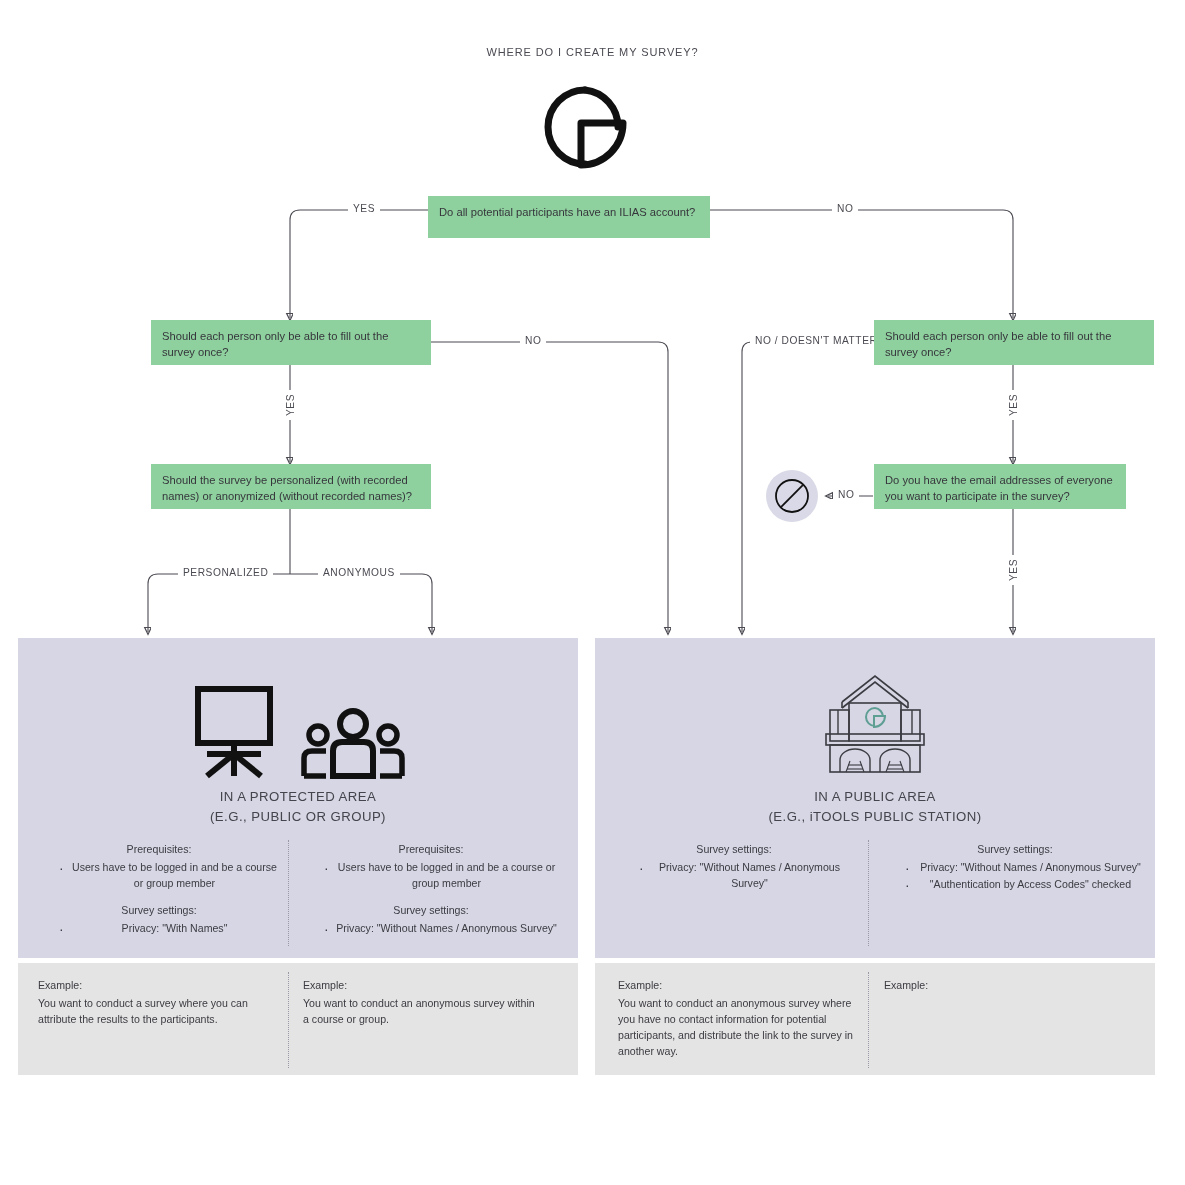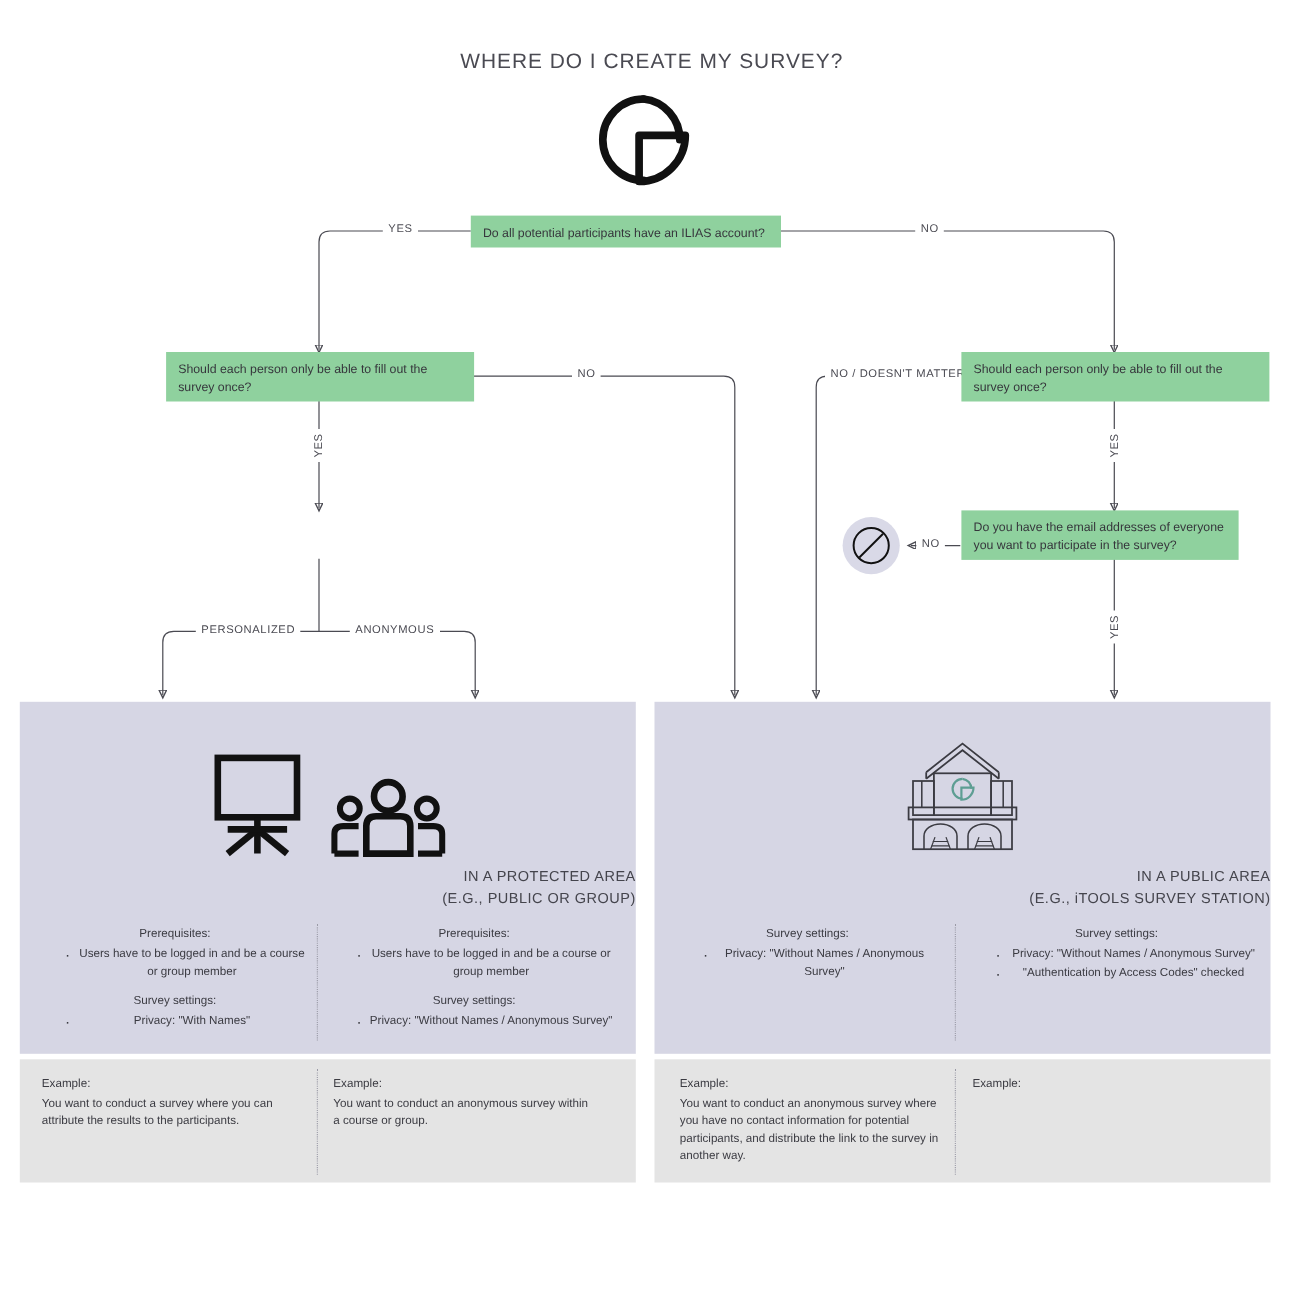--- a/index.html
+++ b/index.html
@@ -19,21 +19,21 @@
     background: #ffffff;
   }
 
   
   .title {
     position: absolute;
     left: 0;
     top: 46px;
     width: 1185px;
     text-align: center;
-    font-size: 19px;
+    font-size: 11px;
     letter-spacing: 0.9px;
     color: #4a4a52;
   }
 
   
   .hero-logo {
     position: absolute;
     left: 528px;
     top: 82px;
     width: 112px;
@@ -101,21 +101,21 @@
     box-sizing: border-box;
   }
   .panel-foot {
     position: absolute;
     background: #e4e4e4;
     box-sizing: border-box;
   }
   .panel-head {
     position: absolute;
     width: 100%;
-    text-align: right;
+    text-align: center;
     font-size: 13.2px;
     line-height: 1.55;
     letter-spacing: 0.45px;
     color: #44444c;
   }
   .panel-icons {
     position: absolute;
     width: 100%;
     display: flex;
     align-items: flex-end;
@@ -204,24 +204,25 @@
   <div class="edge-label" style="left:832px; top:203px;">NO</div>
   <div class="edge-label" style="left:520px; top:335px;">NO</div>
   <div class="edge-label vert" style="left:285px; top:420px;">YES</div>
   <div class="edge-label" style="left:178px; top:567px;">PERSONALIZED</div>
   <div class="edge-label" style="left:318px; top:567px;">ANONYMOUS</div>
   <div class="edge-label" style="left:750px; top:335px;">NO / DOESN'T MATTER</div>
   <div class="edge-label vert" style="left:1008px; top:420px;">YES</div>
   <div class="edge-label" style="left:833px; top:489px;">NO</div>
   <div class="edge-label vert" style="left:1008px; top:585px;">YES</div>
 
-  <div class="dbox" style="left:428px; top:196px; width:282px; height:29px;">Do all potential participants have an ILIAS account?</div>
+  <div class="dbox" style="left:428px; top:196px; width:282px; height:42px;">Do all potential participants have an ILIAS account?</div>
 
   <div class="dbox" style="left:151px; top:320px; width:280px; height:45px;">Should each person only be able to fill out the survey once?</div>
 
+  <div class="dbox" style="left:151px; top:464px; width:280px; height:45px;">Should the survey be personalized (with recorded names) or anonymized (without recorded names)?</div>
 
   <div class="dbox" style="left:874px; top:320px; width:280px; height:45px;">Should each person only be able to fill out the survey once?</div>
 
   <div class="dbox" style="left:874px; top:464px; width:252px; height:45px;">Do you have the email addresses of everyone you want to participate in the survey?</div>
 
   <div class="stopnode">
     <svg width="38" height="38" viewBox="0 0 38 38" aria-hidden="true">
       <circle cx="19" cy="19" r="16" fill="none" stroke="#111111" stroke-width="1.8"></circle>
       <line x1="8.2" y1="29.8" x2="29.8" y2="8.2" stroke="#111111" stroke-width="1.8"></line>
     </svg>
@@ -334,21 +335,21 @@
       <line x1="31" y1="97" x2="47" y2="97" stroke="#3b3b42" stroke-width="1.1"></line>
       <line x1="74" y1="89" x2="70" y2="100" stroke="#3b3b42" stroke-width="1.1"></line>
       <line x1="84" y1="89" x2="88" y2="100" stroke="#3b3b42" stroke-width="1.1"></line>
       <line x1="72" y1="93" x2="86" y2="93" stroke="#3b3b42" stroke-width="1.1"></line>
       <line x1="71" y1="97" x2="87" y2="97" stroke="#3b3b42" stroke-width="1.1"></line>
     </svg>
   </div>
 
   <div class="panel-head" style="left:595px; top:787px; width:560px;">
     <div>IN A PUBLIC AREA</div>
-    <div>(E.G., iTOOLS SURVEY STATION)</div>
+    <div>(E.G., iTOOLS PUBLIC STATION)</div>
   </div>
 
   <div class="divider" style="left:868px; top:840px; height:106px;"></div>
   <div class="divider" style="left:868px; top:972px; height:96px;"></div>
 
   <div class="col" style="left:618px; top:842px; width:232px;">
     <div class="blk">
       <p class="hdr">Survey settings:</p>
       <ul>
         <li>Privacy: "Without Names / Anonymous Survey"</li>

